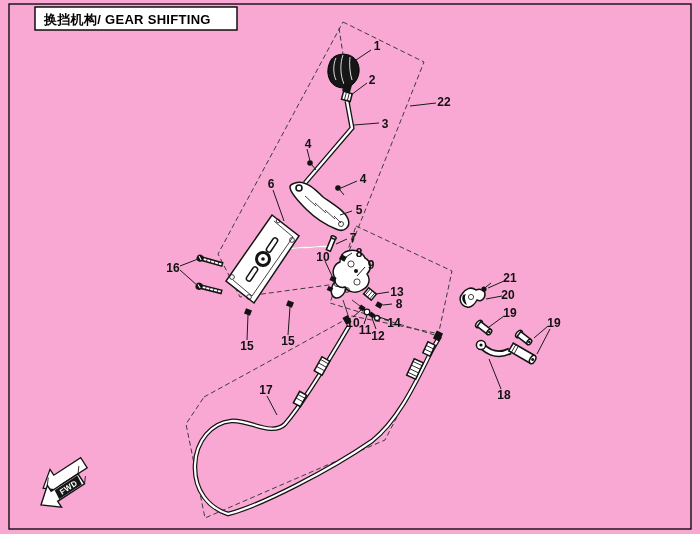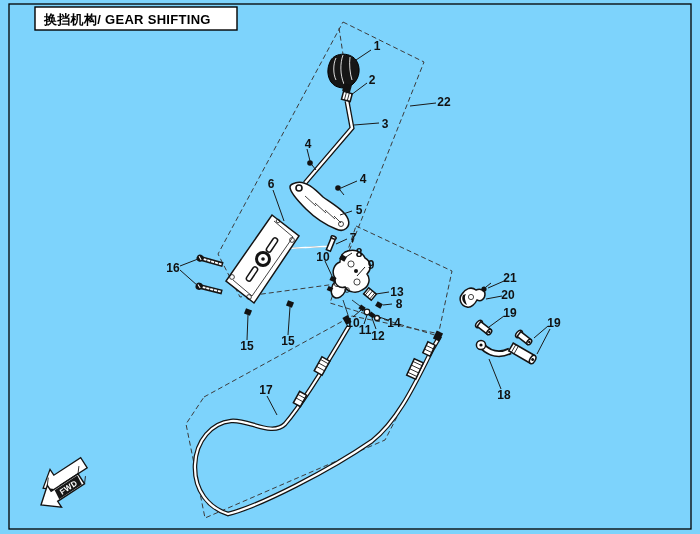--- a/index.html
+++ b/index.html
@@ -1,16 +1,16 @@
 <!DOCTYPE html>
 <html><head>
 <meta charset="utf-8">
 <style>
   html,body{margin:0;padding:0;background:#fff;}
-  #stage{position:relative;width:700px;height:534px;background:#7dd3fc;overflow:hidden;
+  #stage{position:relative;width:700px;height:534px;background:#f9a8d4;overflow:hidden;
          font-family:"Liberation Sans","DejaVu Sans",sans-serif;}
   svg{position:absolute;left:0;top:0;}
   .callout{font:bold 12px "Liberation Sans","DejaVu Sans",sans-serif;fill:#111;}
   .ttl{font:bold 13px "Liberation Sans","DejaVu Sans",sans-serif;fill:#000;letter-spacing:.3px;}
   .fwdtxt{font:bold 8px "Liberation Sans","DejaVu Sans",sans-serif;fill:#fff;letter-spacing:.4px;}
   .ln{stroke:#1a1a1a;stroke-width:1;fill:none;}
   .dash{stroke:#3c3c3c;stroke-width:1;fill:none;stroke-dasharray:5 3;}
   .part{stroke:#141414;stroke-width:1.5;fill:#fff;}
   .thin{stroke:#141414;stroke-width:.8;fill:none;}
   .dark{fill:#121212;stroke:none;}

